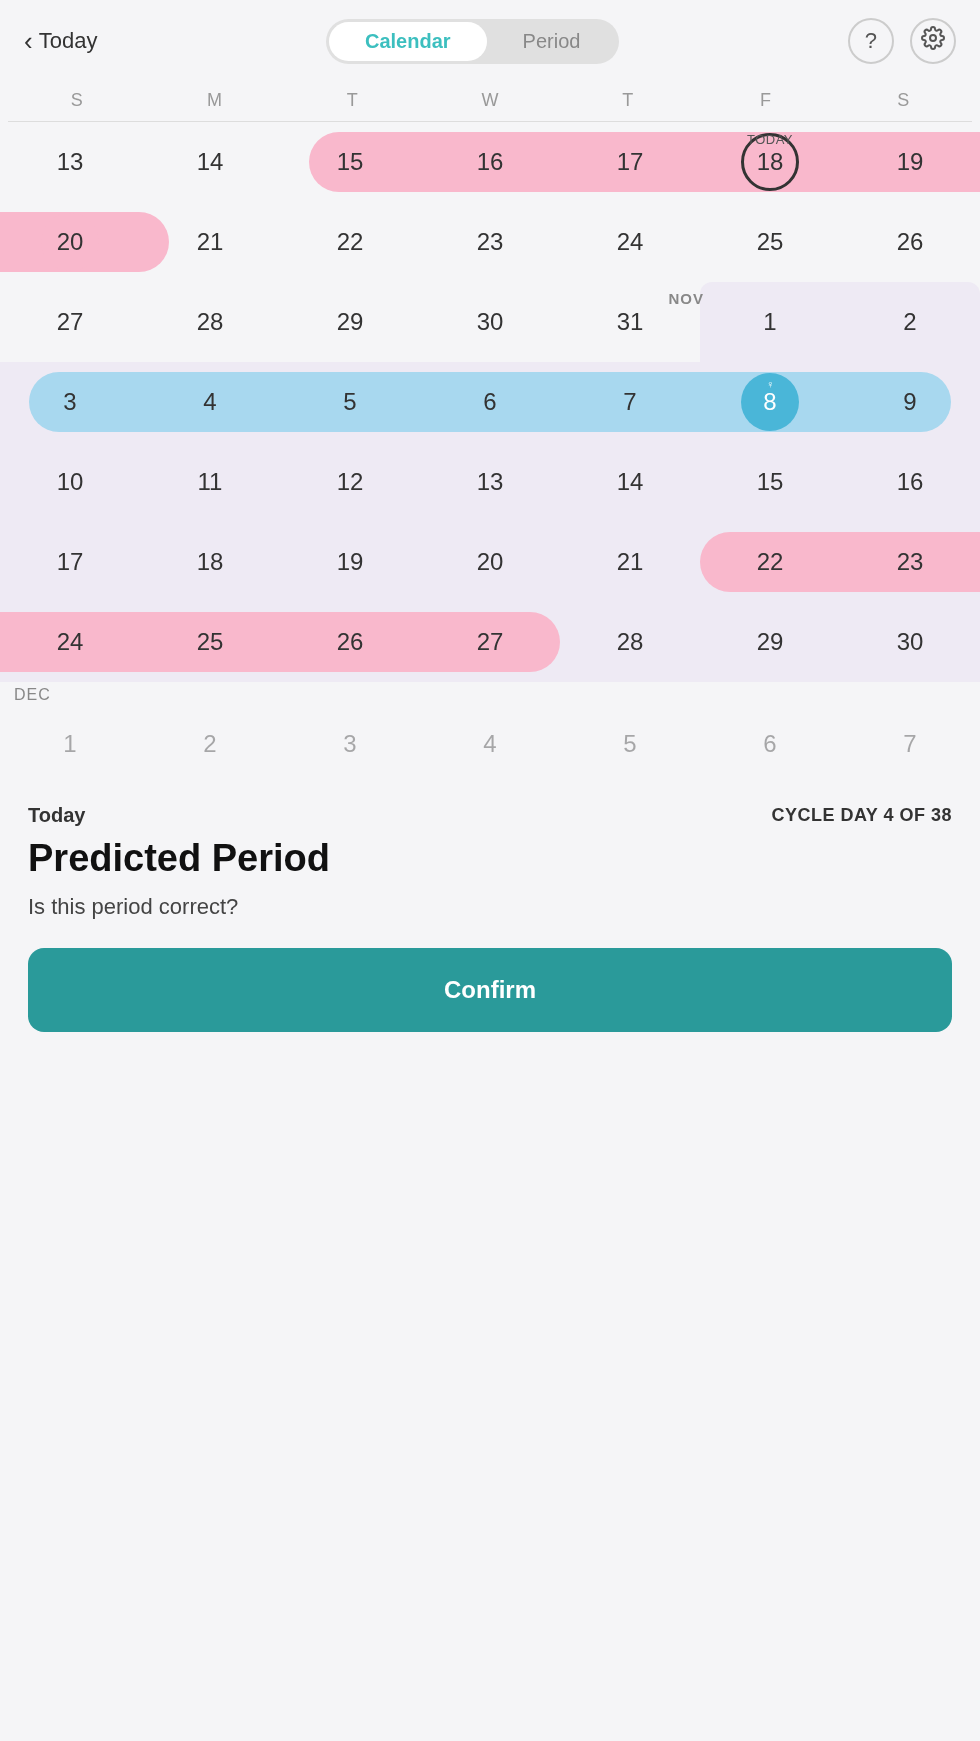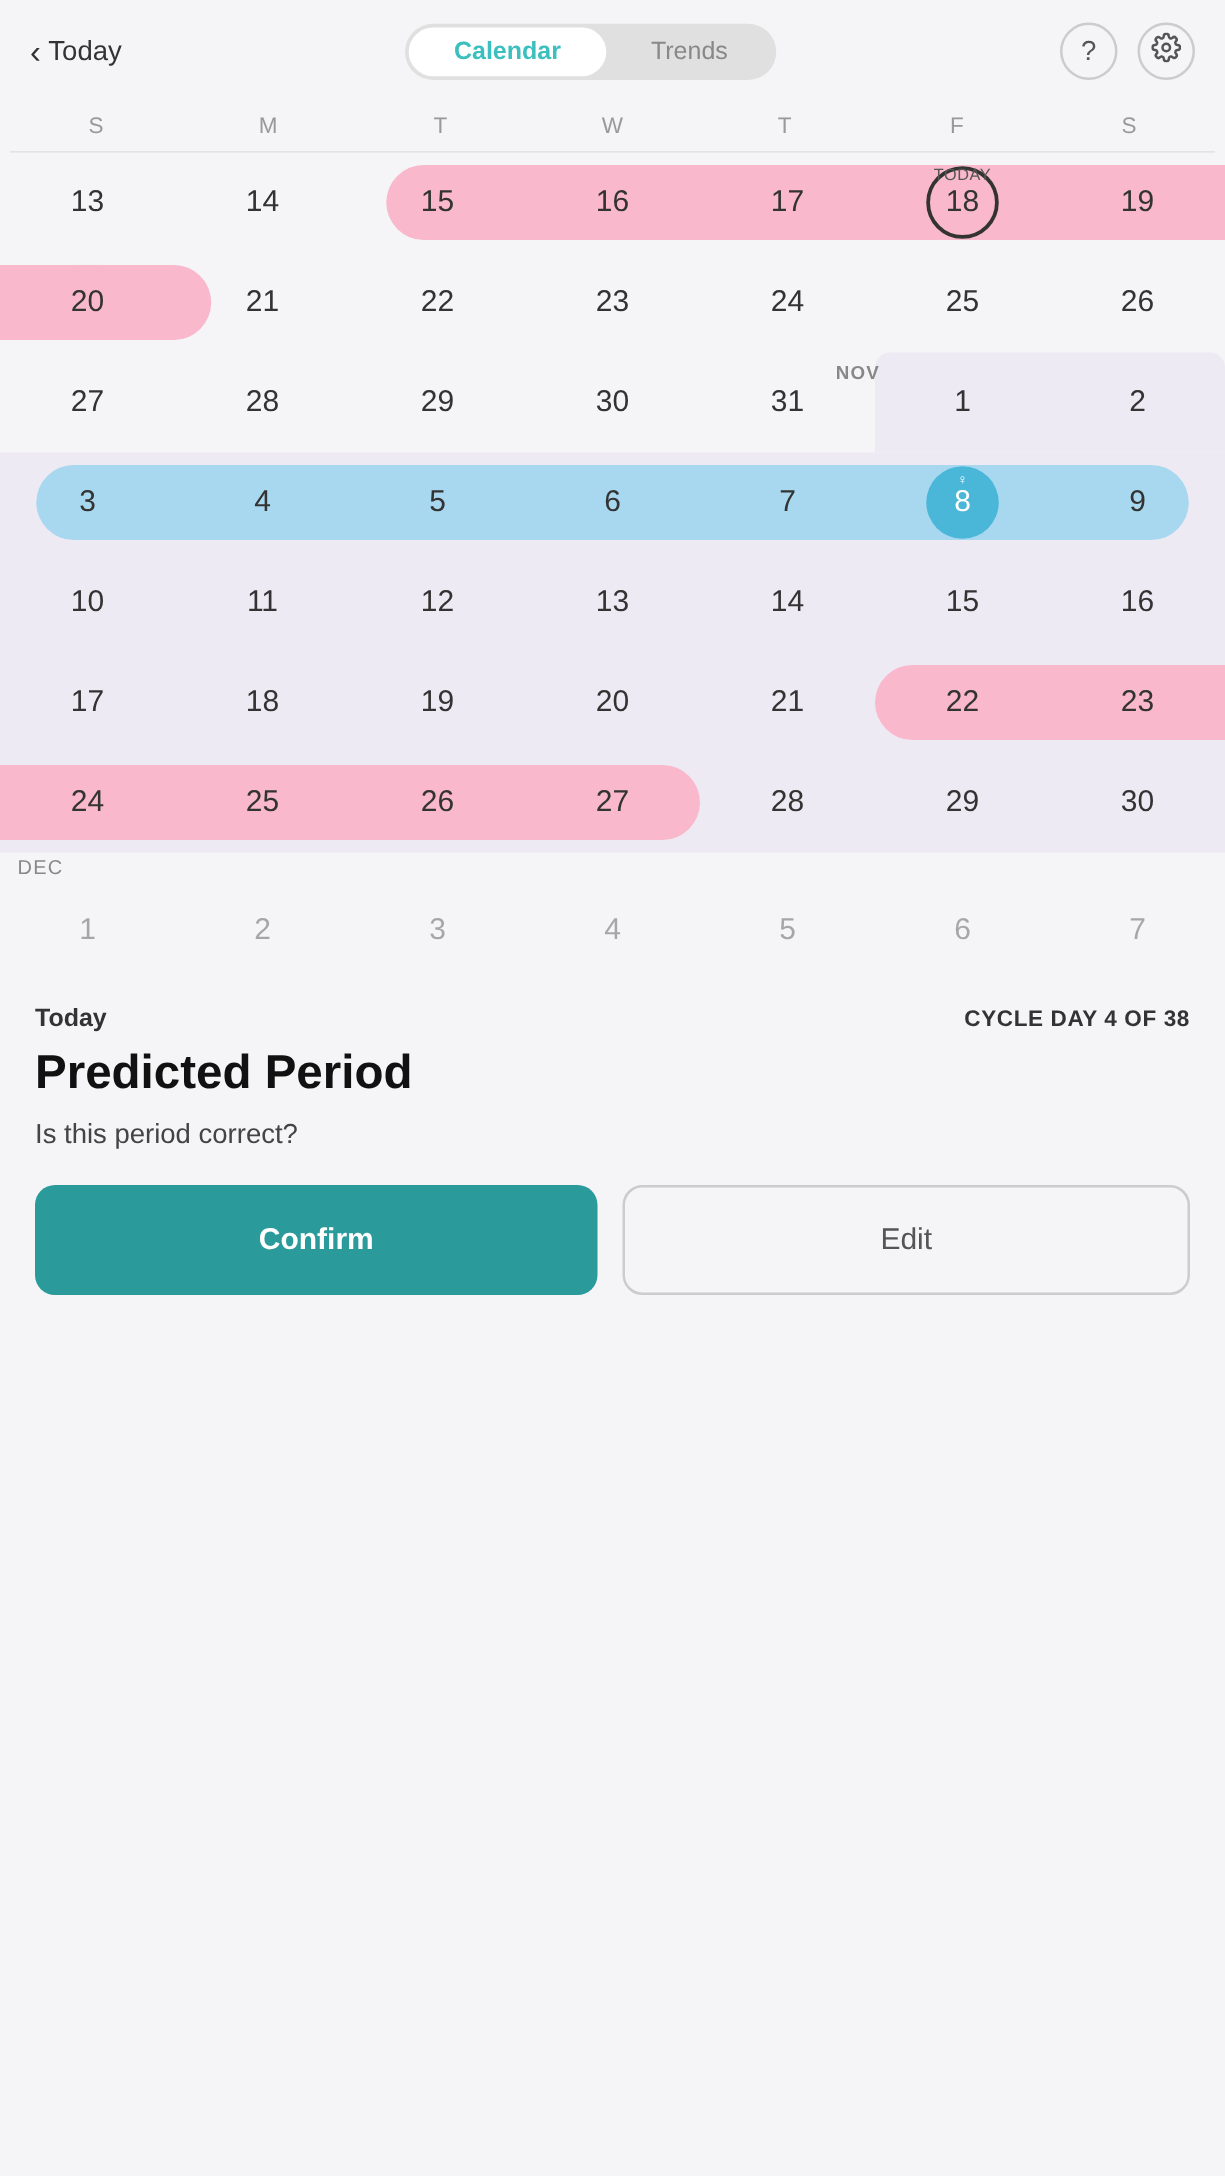--- a/index.html
+++ b/index.html
@@ -227,21 +227,21 @@
 </head>
 <body>
 
 <div class="header">
   <div class="back-btn">
     <span class="back-chevron">‹</span>
     <span class="back-label">Today</span>
   </div>
   <div class="toggle-group">
     <button class="toggle-btn active">Calendar</button>
-    <button class="toggle-btn inactive">Trends</button>
+    <button class="toggle-btn inactive">Period</button>
   </div>
   <div class="header-icons">
     <div class="icon-circle">
       <span>?</span>
     </div>
     <div class="icon-circle">
       <span>
         <svg width="24" height="24" viewBox="0 0 24 24" fill="none" stroke="#555" stroke-width="2">
           <circle cx="12" cy="12" r="3"></circle>
           <path d="M19.4 15a1.65 1.65 0 0 0 .33 1.82l.06.06a2 2 0 0 1-2.83 2.83l-.06-.06a1.65 1.65 0 0 0-1.82-.33 1.65 1.65 0 0 0-1 1.51V21a2 2 0 0 1-4 0v-.09A1.65 1.65 0 0 0 9 19.4a1.65 1.65 0 0 0-1.82.33l-.06.06a2 2 0 0 1-2.83-2.83l.06-.06A1.65 1.65 0 0 0 4.68 15a1.65 1.65 0 0 0-1.51-1H3a2 2 0 0 1 0-4h.09A1.65 1.65 0 0 0 4.6 9a1.65 1.65 0 0 0-.33-1.82l-.06-.06a2 2 0 0 1 2.83-2.83l.06.06A1.65 1.65 0 0 0 9 4.68a1.65 1.65 0 0 0 1-1.51V3a2 2 0 0 1 4 0v.09a1.65 1.65 0 0 0 1 1.51 1.65 1.65 0 0 0 1.82-.33l.06-.06a2 2 0 0 1 2.83 2.83l-.06.06A1.65 1.65 0 0 0 19.4 9a1.65 1.65 0 0 0 1.51 1H21a2 2 0 0 1 0 4h-.09a1.65 1.65 0 0 0-1.51 1z"></path>
@@ -507,15 +507,14 @@
 
 <div class="bottom-info">
   <div class="today-cycle-row">
     <span class="today-text">Today</span>
     <span class="cycle-day-text">CYCLE DAY 4 OF 38</span>
   </div>
   <div class="predicted-title">Predicted Period</div>
   <div class="question-text">Is this period correct?</div>
   <div class="action-buttons">
     <button class="confirm-btn">Confirm</button>
-    <button class="edit-btn">Edit</button>
   </div>
 </div>
 
 </body></html>

